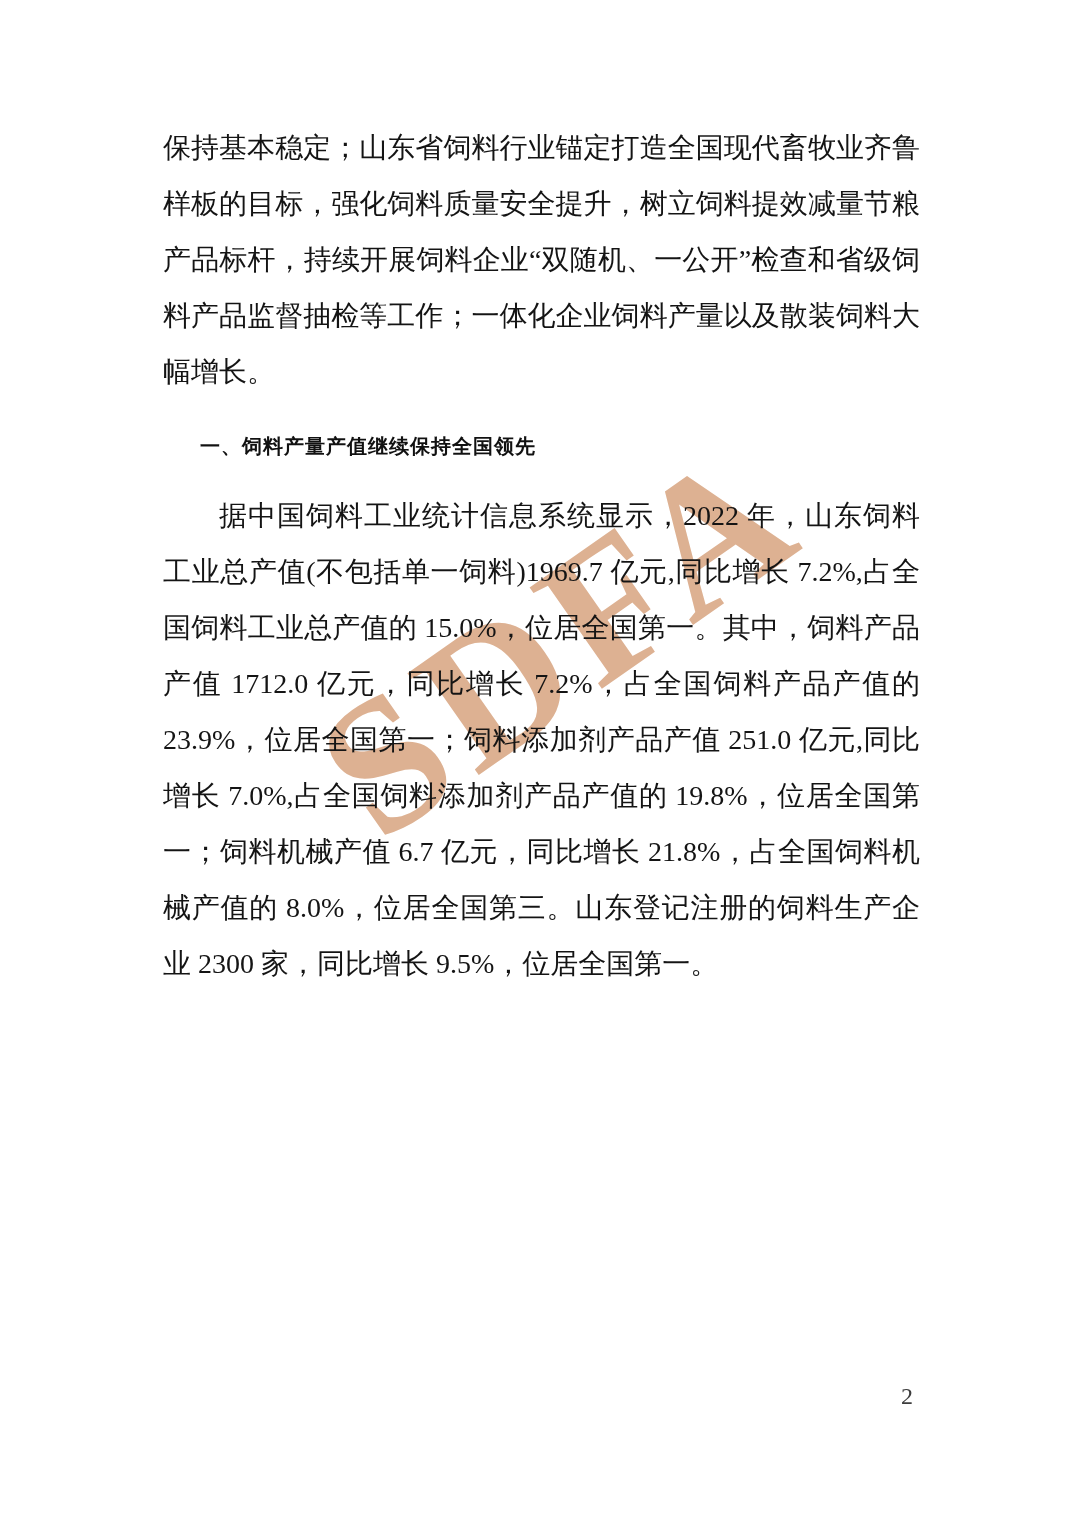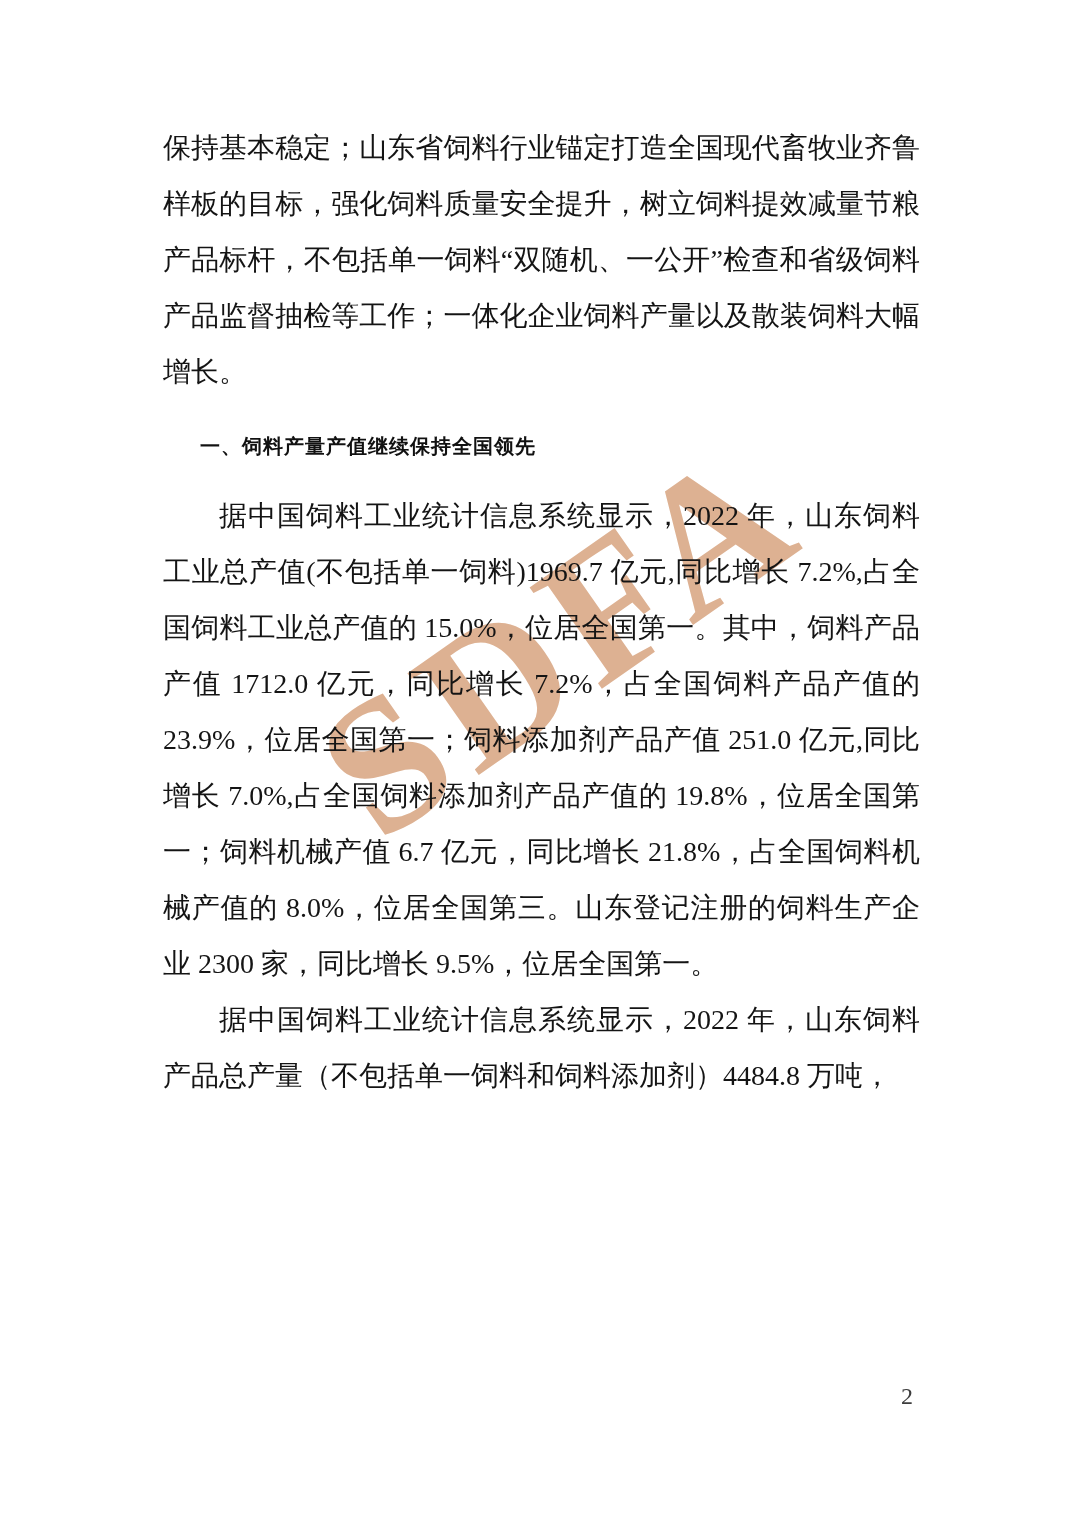--- a/index.html
+++ b/index.html
@@ -76,26 +76,25 @@
 </style>
 </head>
 <body>
 
 <div class="page">
 
   <div class="watermark">SDFA</div>
 
   <div class="content">
 
-    <p class="para no-indent">保持基本稳定；山东省饲料行业锚定打造全国现代畜牧业齐鲁样板的目标，强化饲料质量安全提升，树立饲料提效减量节粮产品标杆，不包括单一饲料“双随机、一公开”检查和省级饲料产品监督抽检等工作；一体化企业饲料产量以及散装饲料大幅增长。</p>
+    <p class="para no-indent">保持基本稳定；山东省饲料行业锚定打造全国现代畜牧业齐鲁样板的目标，强化饲料质量安全提升，树立饲料提效减量节粮产品标杆，持续开展饲料企业“双随机、一公开”检查和省级饲料产品监督抽检等工作；一体化企业饲料产量以及散装饲料大幅增长。</p>
 
     <h2 class="heading">一、饲料产量产值继续保持全国领先</h2>
 
 
     <p class="para">据中国饲料工业统计信息系统显示，2022 年，山东饲料工业总产值(不包括单一饲料)1969.7 亿元,同比增长 7.2%,占全国饲料工业总产值的 15.0%，位居全国第一。其中，饲料产品产值 1712.0 亿元，同比增长 7.2%，占全国饲料产品产值的 23.9%，位居全国第一；饲料添加剂产品产值 251.0 亿元,同比增长 7.0%,占全国饲料添加剂产品产值的 19.8%，位居全国第一；饲料机械产值 6.7 亿元，同比增长 21.8%，占全国饲料机械产值的 8.0%，位居全国第三。山东登记注册的饲料生产企业 2300 家，同比增长 9.5%，位居全国第一。</p>
 
-    <p class="para">据中国饲料工业统计信息系统显示，2022 年，山东饲料产品总产量（不包括单一饲料和饲料添加剂）4484.8 万吨，</p>
 
   </div>
 
   <div class="page-number">2</div>
 
 </div>
 
 </body></html>

